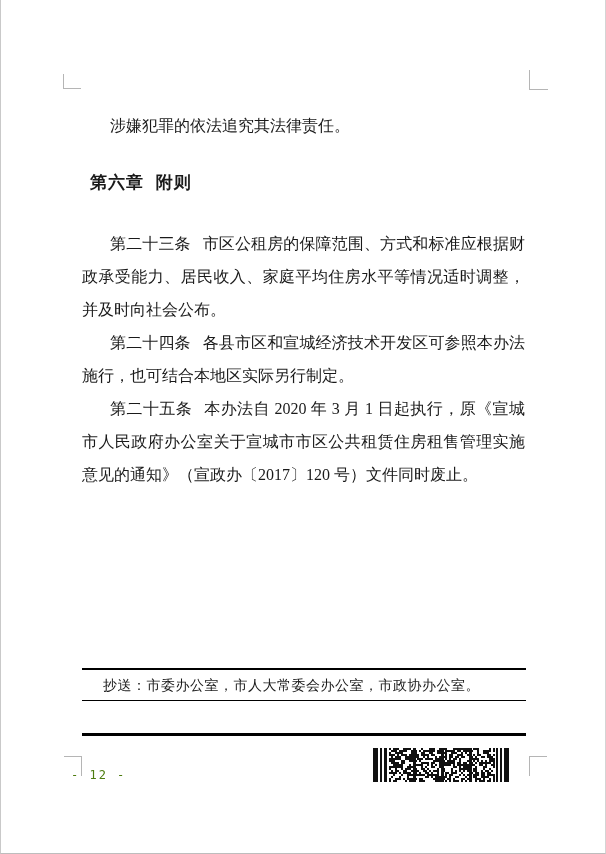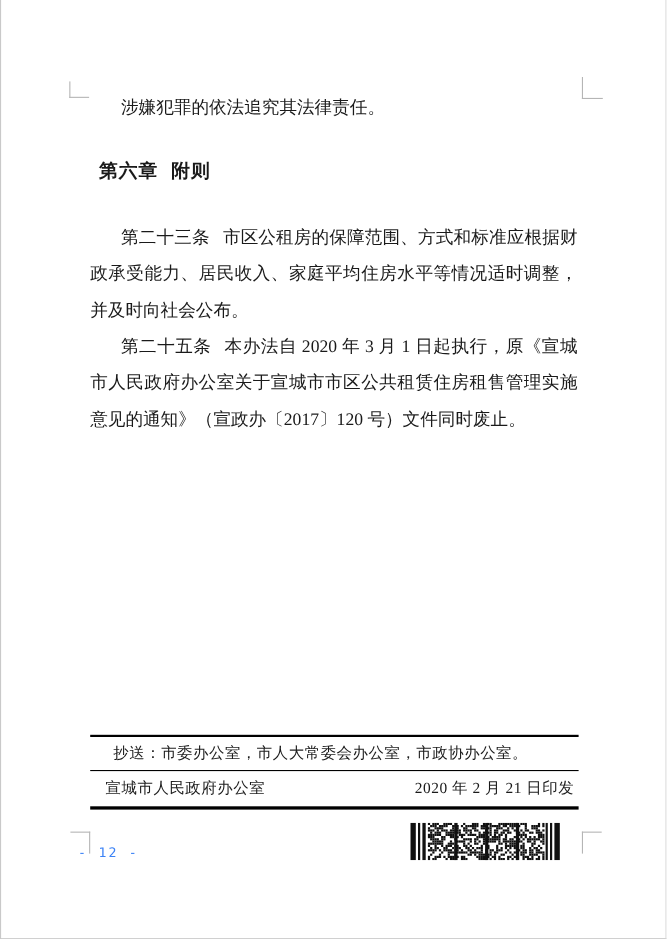--- a/index.html
+++ b/index.html
@@ -16,21 +16,21 @@
     color:#1a1a1a;
   }
   
   .crop{position:absolute;}
   .crop.tl{left:62px;top:74px;width:17px;height:14px;border-left:1px solid #b5b5b5;border-bottom:1px solid #b5b5b5;}
   .crop.tr{left:528px;top:70px;width:18px;height:19px;border-left:1px solid #b5b5b5;border-bottom:1px solid #b5b5b5;}
   .crop.bl{left:63px;top:756px;width:17px;height:19px;border-top:1px solid #b5b5b5;border-right:1px solid #b5b5b5;}
   .crop.br{left:528px;top:756px;width:17px;height:19px;border-left:1px solid #b5b5b5;border-top:1px solid #b5b5b5;}
   
   .content{
-    position:absolute;left:81px;top:82px;width:443px;
+    position:absolute;left:81px;top:109px;width:443px;
     font-size:16px;line-height:33px;
     text-align:justify;
   }
   .content p{margin:0;text-indent:28px;}
   .chapter{
     margin:24px 0 0 0;
     position:relative;left:8px;
     text-align:left;
     font-family:"Liberation Sans", sans-serif;
     font-weight:700;
@@ -53,56 +53,53 @@
   .issue-row{
     position:absolute;left:81px;top:705px;width:444px;box-sizing:border-box;
     display:flex;justify-content:space-between;align-items:center;
     padding:0 4px 0 14px;line-height:26px;
     font-size:14px;letter-spacing:0.5px;
   }
   .barcode{position:absolute;left:372px;top:748px;width:136px;height:34px;}
   .page-number{
     position:absolute;left:70px;top:768px;
     font-family:"DejaVu Sans Mono", monospace;
-    font-size:12px;letter-spacing:2px;color:#3b82f6;
+    font-size:12px;letter-spacing:2px;color:#4d7c0f;
   }
 </style>
 </head>
 <body>
 
 <div class="page">
 
   <span class="crop tl"></span>
   <span class="crop tr"></span>
   <span class="crop bl"></span>
   <span class="crop br"></span>
 
   <main class="content">
     <p>涉嫌犯罪的依法追究其法律责任。</p>
 
     <h2 class="chapter">第六章 附则</h2>
 
     <p class="article-first"><b class="article-label">第二十三条</b><span>市区公租房的保障范围、方式和标准应根据财政承受能力、居民收入、家庭平均住房水平等情况适时调整，并及时向社会公布。</span></p>
 
+    <p><b class="article-label">第二十四条</b><span>各县市区和宣城经济技术开发区可参照本办法施行，也可结合本地区实际另行制定。</span></p>
 
     <p><b class="article-label">第二十五条</b><span>本办法自 2020 年 3 月 1 日起执行，原《宣城市人民政府办公室关于宣城市市区公共租赁住房租售管理实施意见的通知》（宣政办〔2017〕120 号）文件同时废止。</span></p>
   </main>
 
   <div class="rule top"></div>
 
   <div class="cc-row">
     <span>抄送：市委办公室，市人大常委会办公室，市政协办公室。</span>
   </div>
 
   <div class="rule mid"></div>
 
-  <div class="issue-row">
-    <span>宣城市人民政府办公室</span>
-    <span>2020 年 2 月 21 日印发</span>
-  </div>
 
   <div class="rule bot"></div>
 
   <div class="barcode"><svg xmlns="http://www.w3.org/2000/svg" width="136" height="34" fill="#111111">
         <rect x="0" y="0" width="5" height="34"></rect>
         <rect x="7" y="0" width="2" height="34"></rect>
         <rect x="11" y="0" width="3" height="34"></rect>
         <rect x="131" y="0" width="5" height="34"></rect>
         <rect x="127" y="0" width="2" height="34"></rect>
         <rect x="123" y="0" width="2" height="34"></rect>

